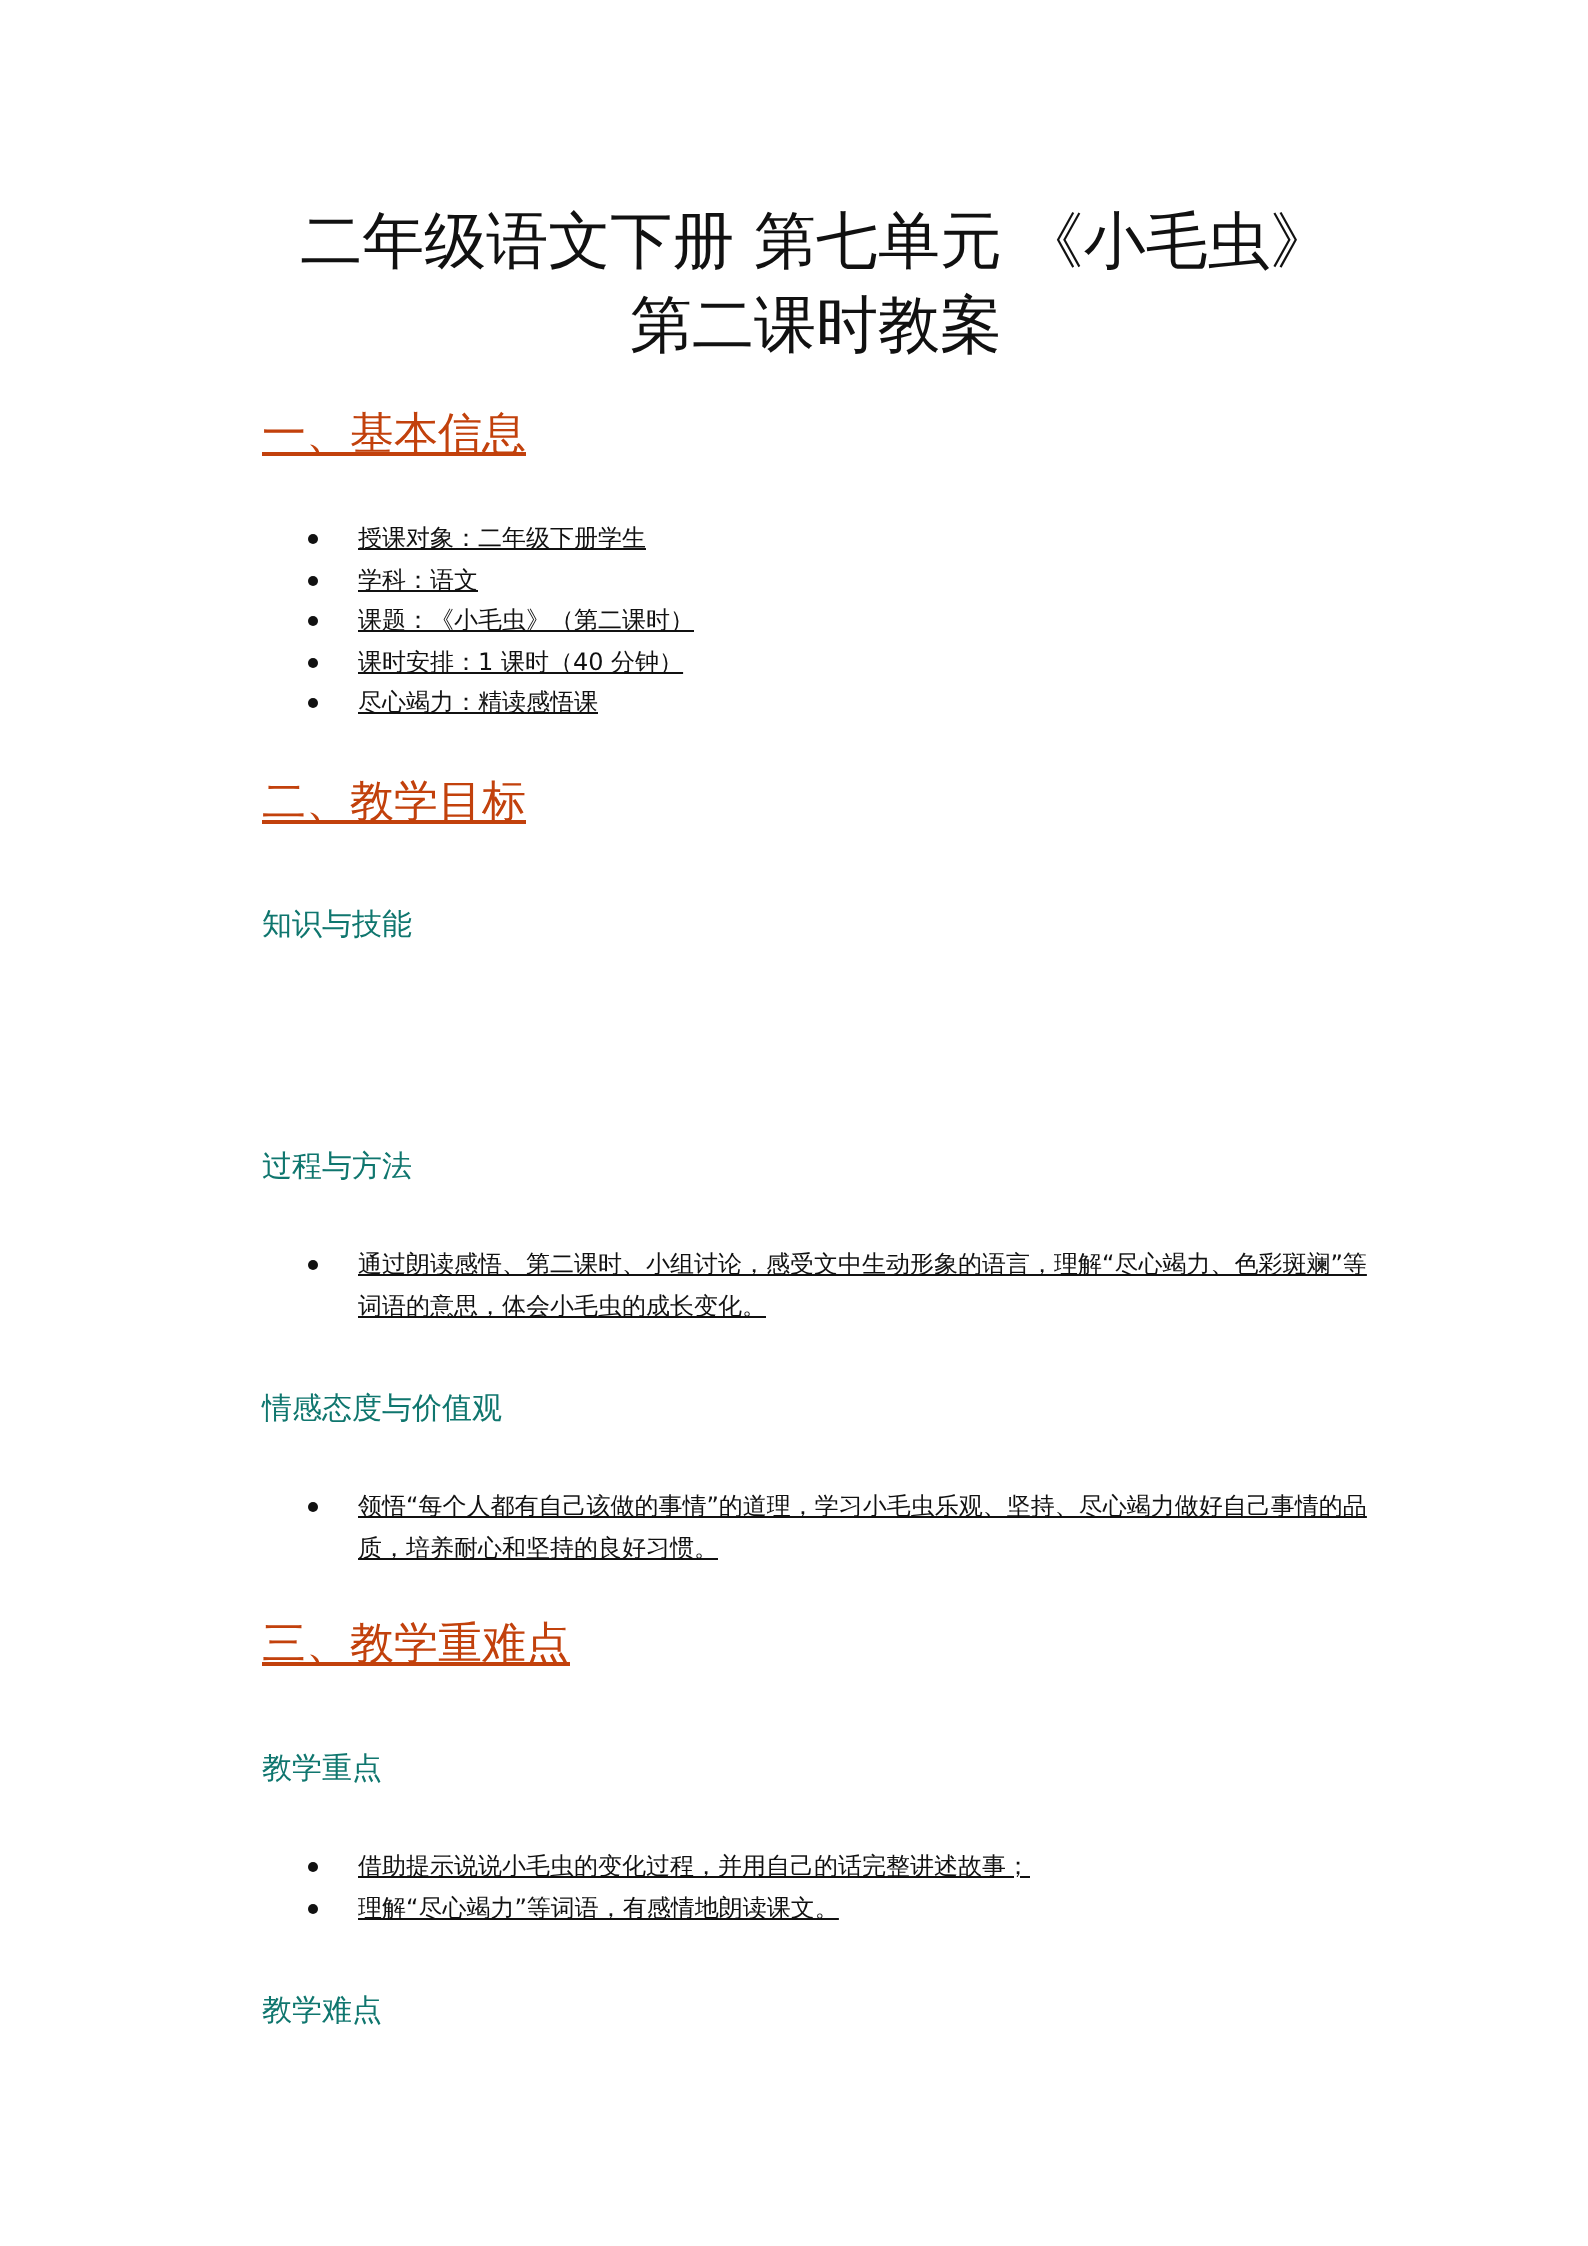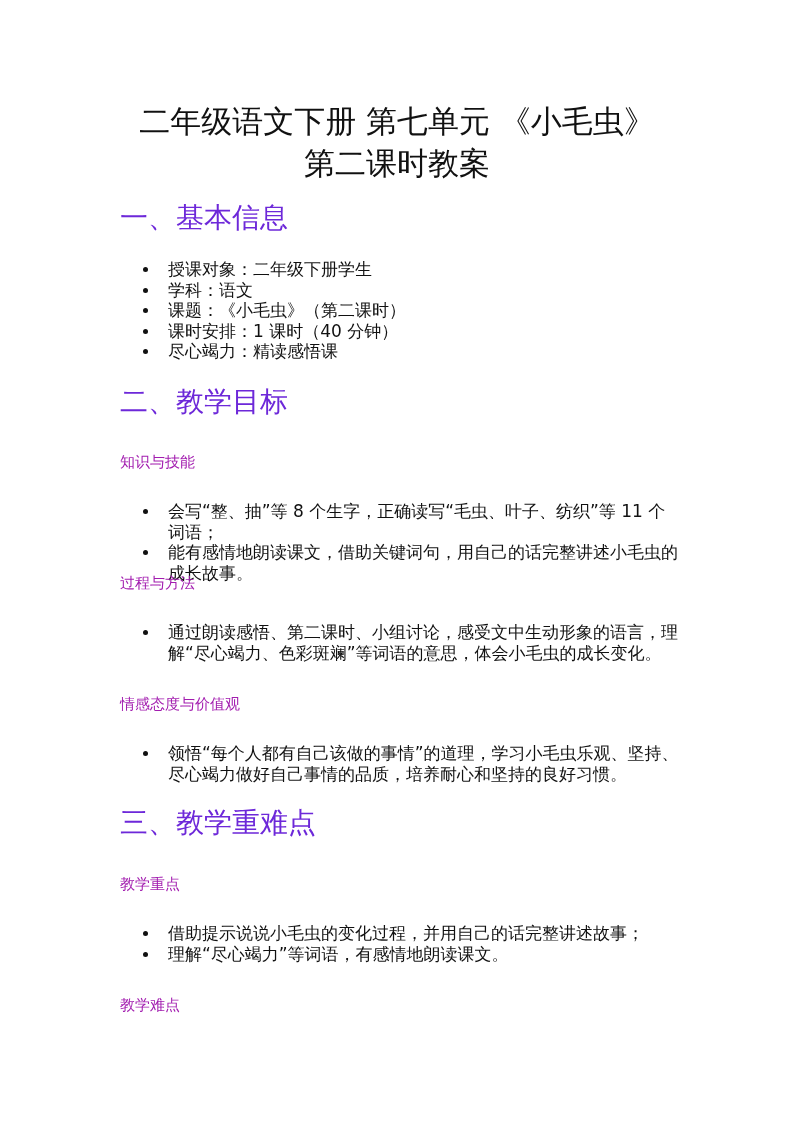--- a/index.html
+++ b/index.html
@@ -1,24 +1,24 @@
 <!DOCTYPE html>
 <html><head>
   <meta charset="utf-8">
   <style>
     html, body { margin: 0; padding: 0; background: #ffffff; }
     body { width: 794px; height: 1123px; position: relative; overflow: hidden; color: #111; font-family: "DejaVu Serif", "Liberation Serif", serif; }
-    .page { position: absolute; left: 0; top: 0; width: 756px; height: 1123px; }
+    .page { position: absolute; left: 11px; top: 0; width: 756px; height: 1123px; }
     .title { position: absolute; left: 0; width: 794px; text-align: center; font-size: 31px; line-height: 42px; color: #111; }
     .title.l1 { top: 100px; }
     .title.l2 { top: 142px; }
-    .h1 { position: absolute; left: 120px; font-size: 28px; line-height: 30px; color: #6d28d9; white-space: nowrap; }
-    .h2 { position: absolute; left: 120px; font-size: 15px; line-height: 20px; color: #a21caf; white-space: nowrap; }
+    .h1 { position: absolute; left: 120px; font-size: 22px; line-height: 30px; color: #c2410c; white-space: nowrap; text-decoration: underline; }
+    .h2 { position: absolute; left: 120px; font-size: 15px; line-height: 20px; color: #0f766e; white-space: nowrap; }
     ul.list { position: absolute; left: 120px; margin: 0; padding: 0; list-style: none; width: 560px; }
-    ul.list li { position: relative; padding-left: 48px; font-size: 17px; line-height: 20.5px; color: #111; font-family: "DejaVu Sans", "Liberation Sans", sans-serif; }
+    ul.list li { position: relative; padding-left: 48px; font-size: 12px; line-height: 20.5px; color: #111; font-family: "DejaVu Sans", "Liberation Sans", sans-serif; text-decoration: underline; }
     ul.list li .bullet { position: absolute; left: 23px; top: 8px; width: 5px; height: 5px; border-radius: 50%; background: #111; }
   </style>
 </head>
 <body>
 
 <div class="page">
 
   <div class="title l1">二年级语文下册  第七单元  《小毛虫》</div>
   <div class="title l2">第二课时教案</div>
 
@@ -27,24 +27,20 @@
     <li><span class="bullet"></span><span>授课对象：二年级下册学生</span></li>
     <li><span class="bullet"></span><span>学科：语文</span></li>
     <li><span class="bullet"></span><span>课题：《小毛虫》（第二课时）</span></li>
     <li><span class="bullet"></span><span>课时安排：1 课时（40 分钟）</span></li>
     <li><span class="bullet"></span><span>尽心竭力：精读感悟课</span></li>
   </ul>
 
   <div class="h1" style="top:387px;">二、教学目标</div>
 
   <div class="h2" style="top:452px;">知识与技能</div>
-  <ul class="list" style="top:501px;">
-    <li><span class="bullet"></span><span>会写“整、抽”等 8 个生字，正确读写“毛虫、叶子、纺织”等 11 个词语；</span></li>
-    <li><span class="bullet"></span><span>能有感情地朗读课文，借助关键词句，用自己的话完整讲述小毛虫的成长故事。</span></li>
-  </ul>
 
   <div class="h2" style="top:573px;">过程与方法</div>
   <ul class="list" style="top:622px;">
     <li><span class="bullet"></span><span>通过朗读感悟、第二课时、小组讨论，感受文中生动形象的语言，理解“尽心竭力、色彩斑斓”等词语的意思，体会小毛虫的成长变化。</span></li>
   </ul>
 
   <div class="h2" style="top:694px;">情感态度与价值观</div>
   <ul class="list" style="top:743px;">
     <li><span class="bullet"></span><span>领悟“每个人都有自己该做的事情”的道理，学习小毛虫乐观、坚持、尽心竭力做好自己事情的品质，培养耐心和坚持的良好习惯。</span></li>
   </ul>

